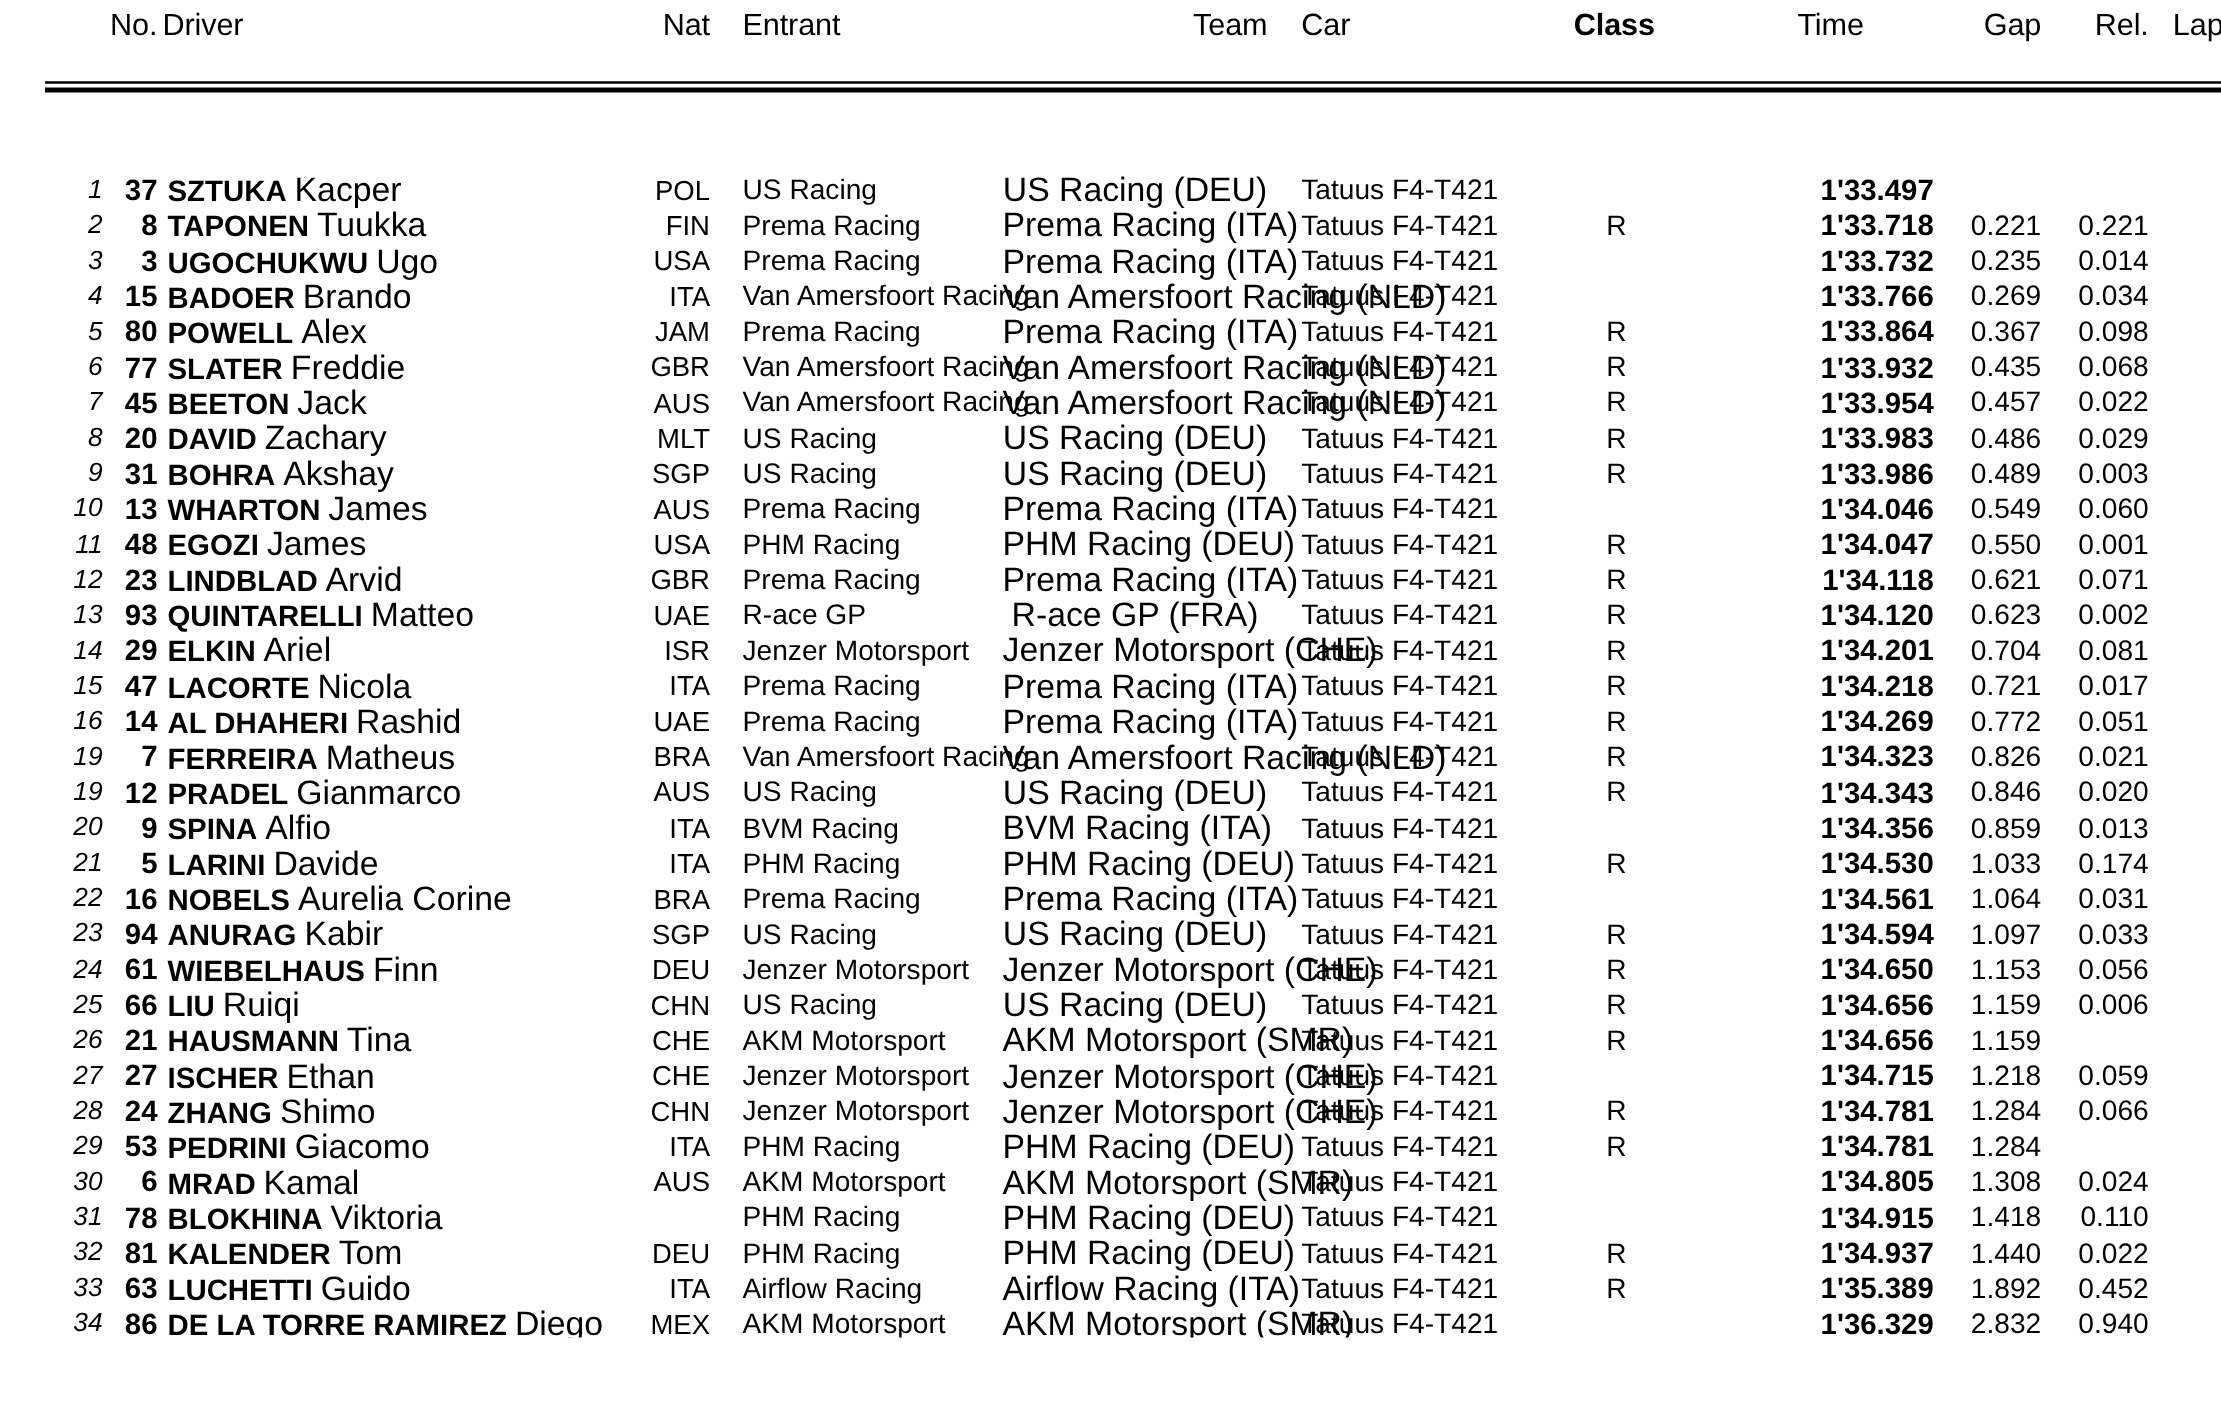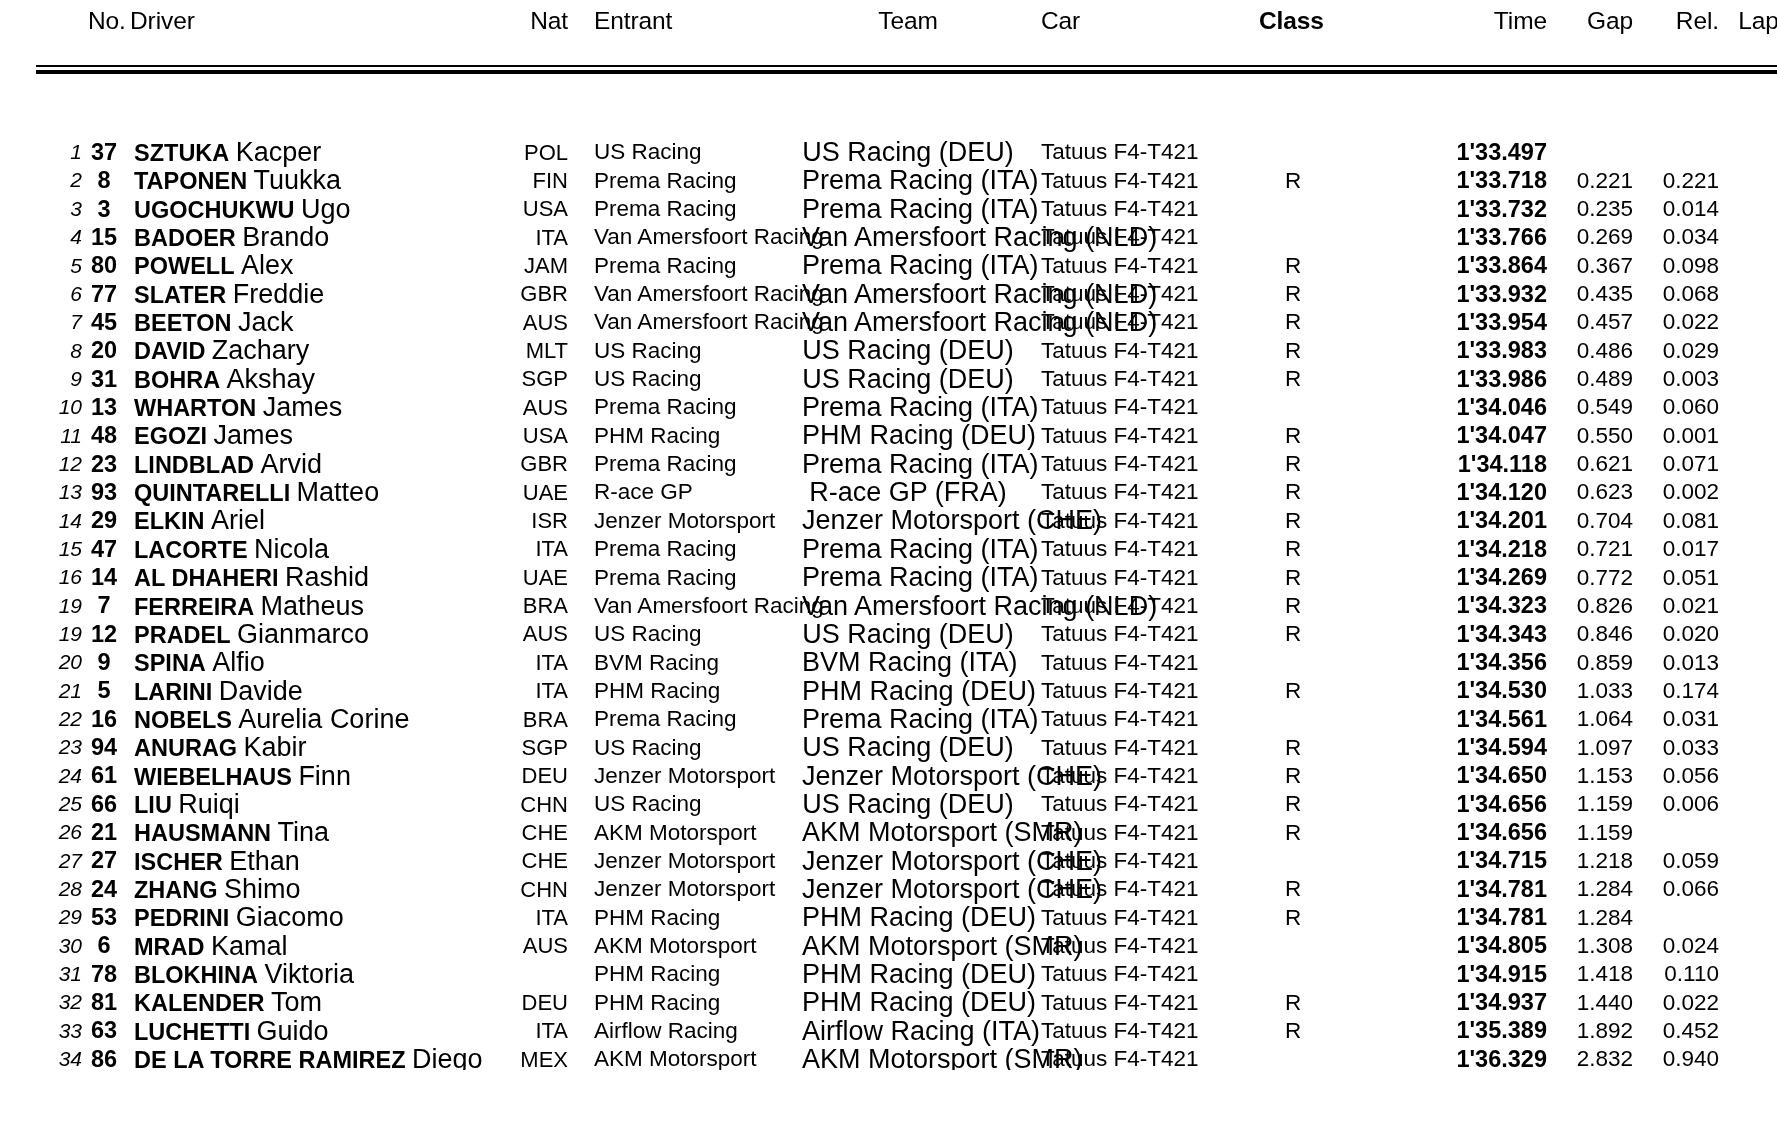--- a/index.html
+++ b/index.html
@@ -56,24 +56,24 @@
     white-space: nowrap;
     letter-spacing: -0.1px;
   }
   thead tr { height: 46px; }
 
   th.h-pos     { text-align: right; }
   th.h-num     { text-align: left; padding-left: 6px; }
   th.h-driver  { text-align: left; padding-left: 4px; }
   th.h-nat     { text-align: right; }
   th.h-entrant { text-align: left; padding-left: 26px; }
-  th.h-team    { text-align: center; padding-left: 26px; }
+  th.h-team    { text-align: right; padding-left: 26px; }
   th.h-car     { text-align: left; padding-left: 27px; }
   th.h-class   { text-align: left; padding-left: 27px; font-weight: bold; }
-  th.h-time    { text-align: right; }
+  th.h-time    { }
   th.h-gap     { text-align: right; }
   th.h-rel     { text-align: right; }
   th.h-laps    { text-align: right; padding-right: 0; }
   th.h-pad     { }
 
   
   tr.rule-row td {
     padding: 0;
     height: 9px;
   }
@@ -110,21 +110,21 @@
     line-height: 1.05;
   }
 
   td.pos {
     text-align: right;
     font-style: italic;
     font-size: 21px;
     padding-right: 0;
   }
   td.num {
-    text-align: center;
+    text-align: right;
     font-weight: bold;
     font-size: 23.5px;
     padding-right: 0;
   }
   td.driver {
     text-align: left;
     padding-left: 8px;
   }
   td.driver .surname {
     font-weight: bold;

